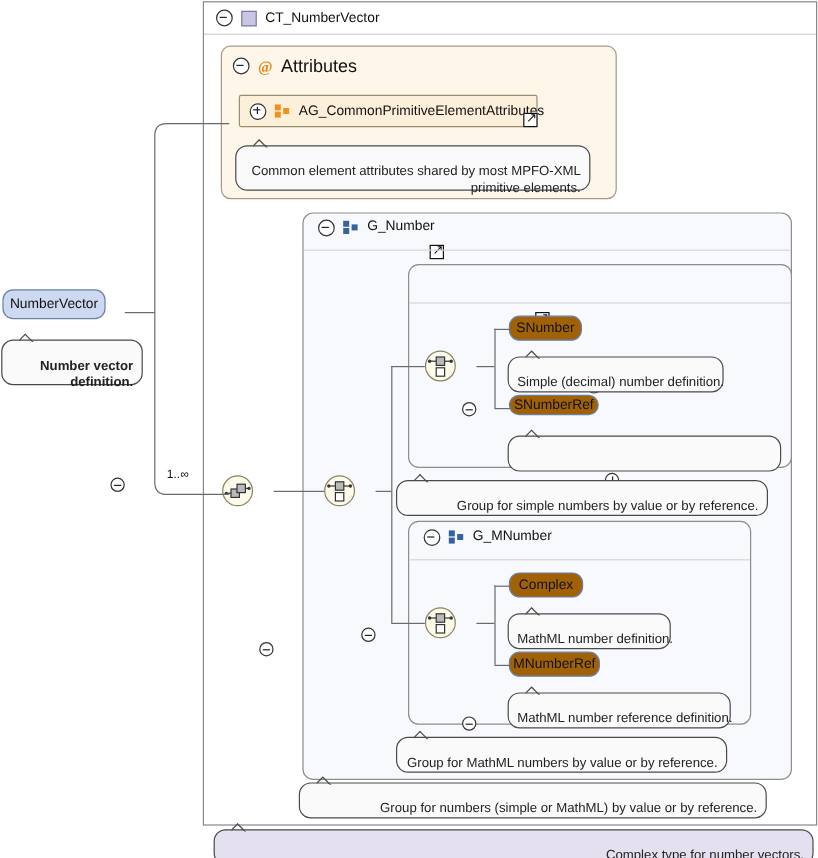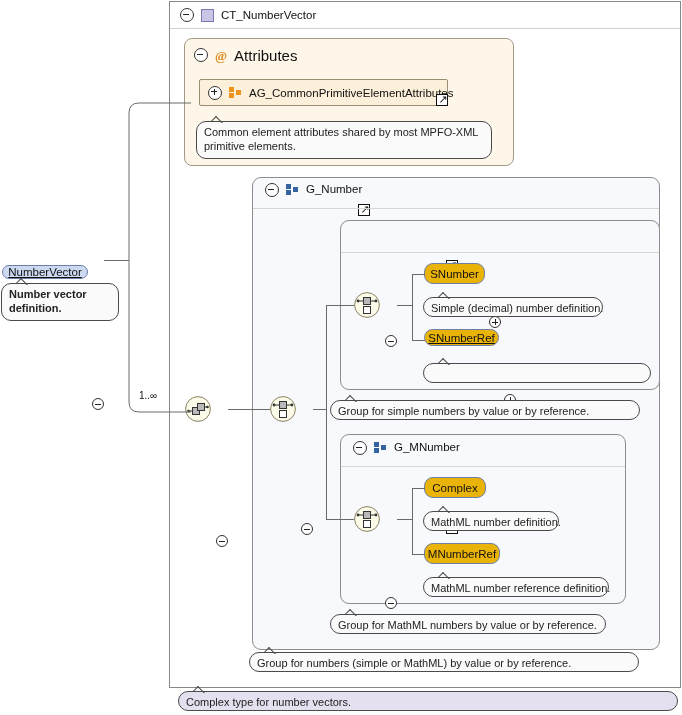--- a/index.html
+++ b/index.html
@@ -147,43 +147,44 @@
     gap: 7px;
     padding-left: 9px;
   }
   .grp-name { font-size: 11.5px; color: #111; white-space: nowrap; }
   .grp-rule { border-top: 1px solid #d6d6d6; }
 
   
   .elem {
     border: 1px solid #6b7fa8;
     border-radius: 9px;
-    background: #eab308;
+    background: #a16207;
     display: flex;
     align-items: center;
     justify-content: center;
     font-size: 11.5px;
     color: #111;
     white-space: nowrap;
   }
   .elem.root {
     border-color: #6b7fa8;
     background: #ccd9f0;
   }
 
   
   .note {
     border: 1px solid #4a4a4a;
     border-radius: 10px;
     background: #fafafa;
     font-size: 11px;
     color: #222;
-    padding: 3px 7px;
+    padding: 14px 7px;
     line-height: 14px;
     white-space: nowrap;
+    text-align: right;
   }
   .note.wrap { white-space: normal; }
   .note.purple { background: #e4e0ef; border-color: #4a4a4a; }
   
   .note .tick {
     position: absolute;
     top: -6px;
     width: 13px; height: 7px;
     overflow: hidden;
   }
@@ -283,21 +284,21 @@
 
   <div class="abs elem" style="left:424px; top:263px; width:61px; height:21px;">
     <span>SNumber</span>
   </div>
   <div class="abs exp plus" style="left:489px; top:268px;"></div>
   <div class="abs note" style="left:423px; top:297px; width:180px; height:20px;">
     <span class="tick" style="left:14px;"></span>
     <span>Simple (decimal) number definition.</span>
   </div>
 
-  <div class="abs elem" style="left:424px; top:329px; width:75px; height:17px;text-decoration:underline;">
+  <div class="abs elem" style="left:424px; top:329px; width:75px; height:17px;">
     <span>SNumberRef</span>
   </div>
   <div class="abs exp plus" style="left:504px; top:334px;"></div>
   <div class="abs note" style="left:423px; top:363px; width:228px; height:20px;">
     <span class="tick" style="left:14px;"></span>
   </div>
 
   <div class="abs ln h" style="left:397px; top:305px; width:15px;"></div>
   <div class="abs ln v" style="left:412px; top:274px; height:66px;"></div>
   <div class="abs ln h" style="left:412px; top:274px; width:13px;"></div>
@@ -394,21 +395,21 @@
       <rect x="12.5" y="7.5" width="7" height="7" fill="#b9b9b9" stroke="#333" stroke-width="1"></rect>
       <circle cx="3.5" cy="15" r="1.3" fill="#333"></circle>
       <circle cx="22.5" cy="11" r="1.3" fill="#333"></circle>
     </svg>
   </div>
   <div class="abs exp" style="left:216px; top:403px;"></div>
   <div class="abs ln h" style="left:228px; top:409px; width:42px;"></div>
 
   <div class="mult" style="left:139px; top:390px;">1..∞</div>
 
-  <div class="abs elem root" style="left:2px; top:265px; width:86px; height:14px;text-decoration:underline;">
+  <div class="abs elem root" style="left:2px; top:241px; width:86px; height:25px;">
     <span>NumberVector</span>
   </div>
   <div class="abs exp" style="left:92px; top:254px;"></div>
 
   <div class="abs note wrap" style="left:1px; top:283px; width:118px; height:38px;font-weight:bold;">
     <span class="tick" style="left:14px;"></span>
     <span>Number vector definition.</span>
   </div>
 
   <div class="abs ln h" style="left:104px; top:260px; width:25px;"></div>

